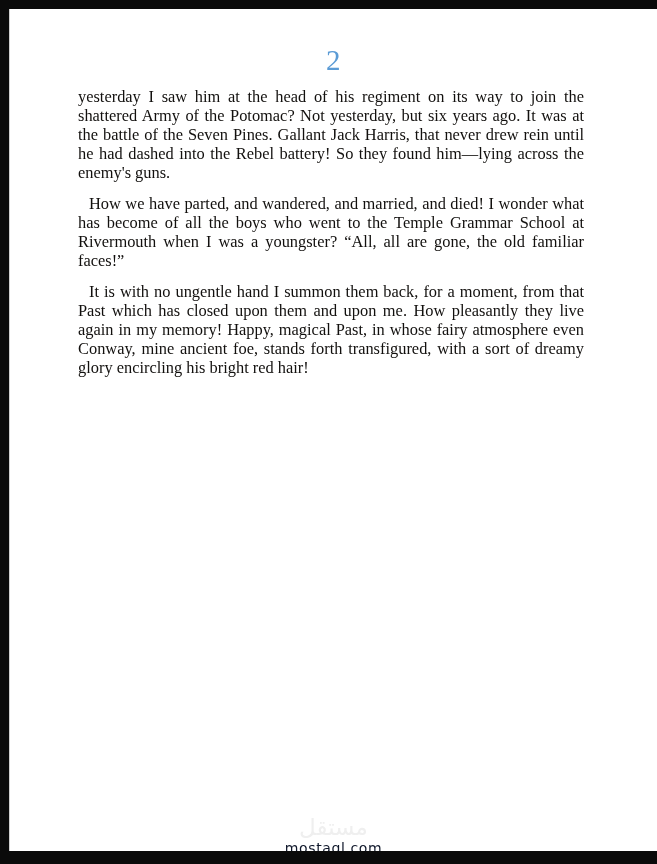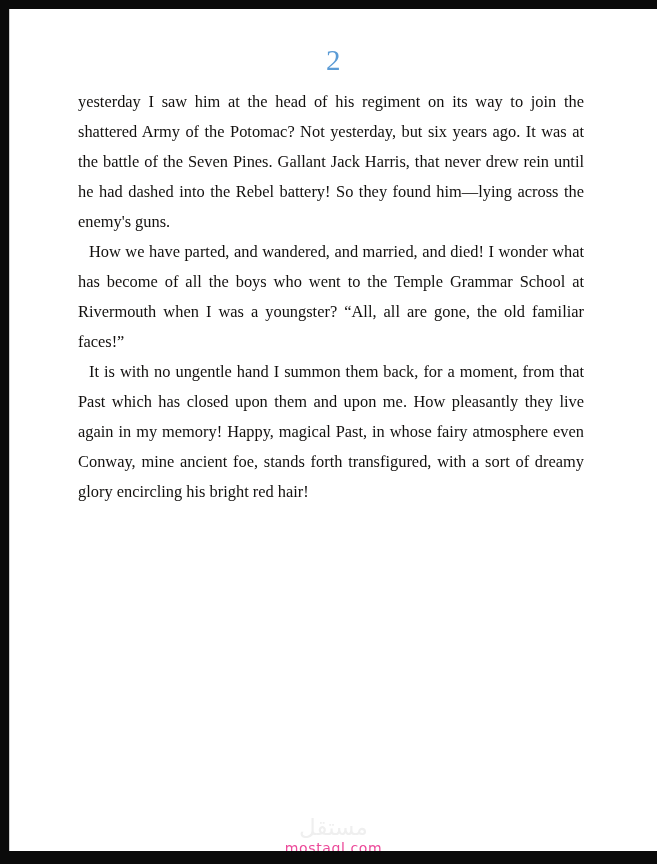--- a/index.html
+++ b/index.html
@@ -77,33 +77,33 @@
   .text-block {
     position: absolute;
     top: 78px;
     left: 68px;
     width: 506px;
   }
 
   .para {
     margin: 0;
     font-size: 16.4px;
-    line-height: 30px;
+    line-height: 19px;
     color: #12100e;
     text-align: justify;
     text-justify: inter-word;
     text-indent: 0;
     font-family: "Liberation Serif", "DejaVu Serif", serif;
     -webkit-font-smoothing: antialiased;
   }
   .para.indented {
     text-indent: 11px;
   }
   .para + .para {
-    margin-top: 0;
+    margin-top: 12px;
   }
 
   
   .watermark {
     position: absolute;
     left: 0;
     top: 806px;
     width: 647px;
     text-align: center;
     user-select: none;
@@ -114,21 +114,21 @@
     line-height: 24px;
     color: #efefef;
     font-family: "DejaVu Sans", sans-serif;
     letter-spacing: 0px;
     direction: rtl;
   }
   .wm-domain {
     display: block;
     font-size: 14px;
     line-height: 16px;
-    color: #ec4899;
+    color: #0f172a;
     font-family: "DejaVu Sans", sans-serif;
     letter-spacing: 0.6px;
     margin-top: 1px;
   }
 </style>
 </head>
 <body>
 
 <div class="page-scan">
 

